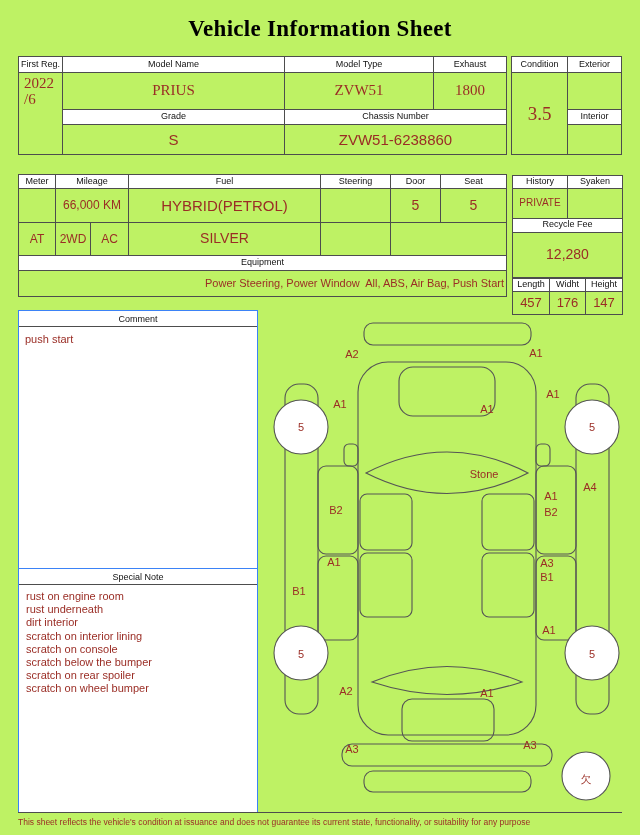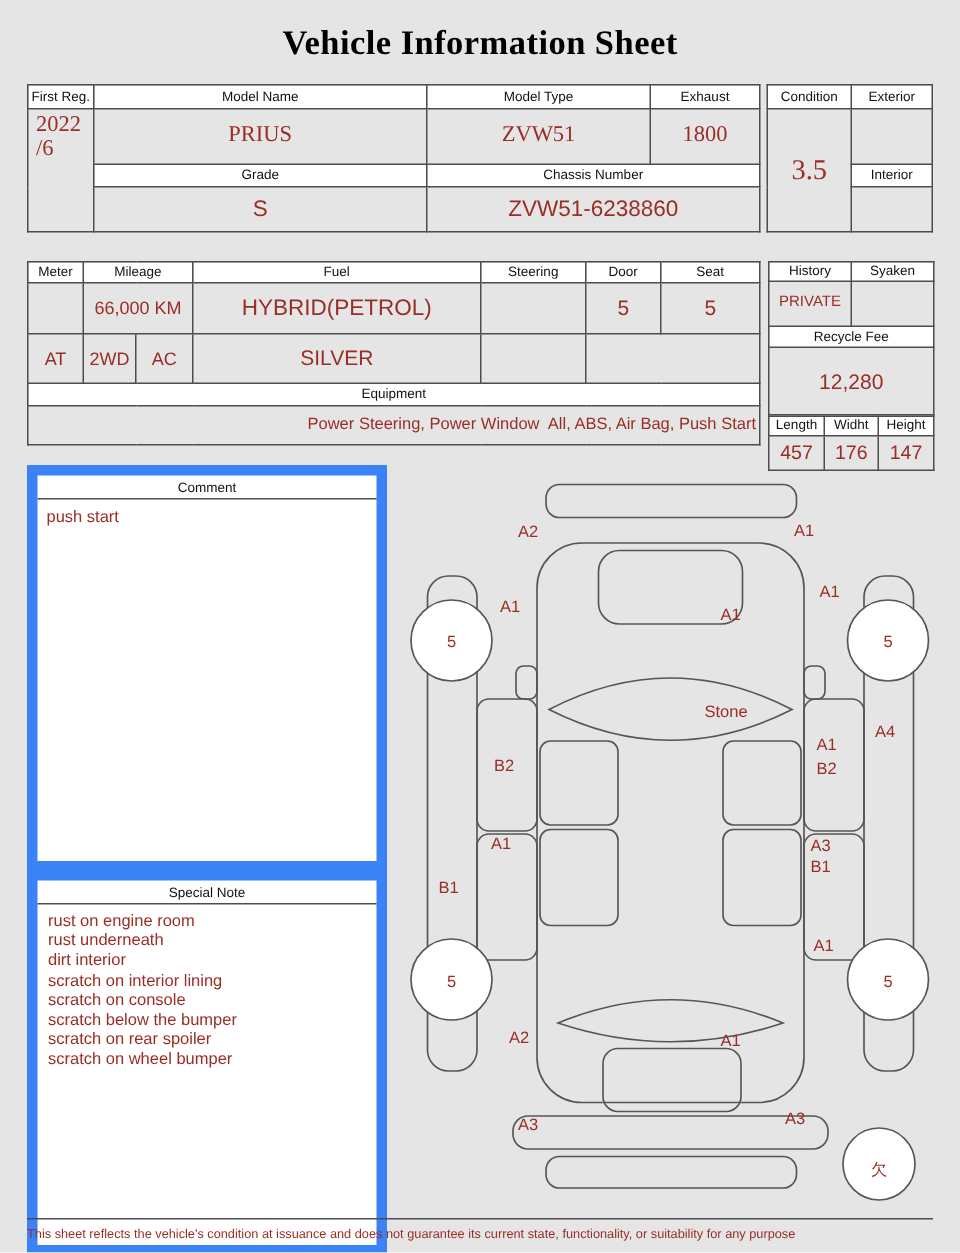--- a/index.html
+++ b/index.html
@@ -2,55 +2,55 @@
 <html style="--red: #9a2d25;"><head>
 <meta charset="utf-8">
 <style>
   * { box-sizing: border-box; margin: 0; padding: 0; }
   html, body { background: #ffffff; }
   body {
     width: 640px; height: 835px;
     font-family: "Liberation Sans", sans-serif;
     color: #111;
   }
-  .page { position: relative; width: 640px; height: 835px; padding: 0 18px; overflow: hidden; background: #e5e5e5; }
+  .page { position: relative; width: 640px; height: 835px; padding: 0 18px; overflow: hidden; background: #bef264; }
 
   .title {
     font-family: "Liberation Serif", serif;
     font-size: 23px; font-weight: bold; text-align: center;
     padding-top: 16px; letter-spacing: 0.3px; color: #000;
   }
 
   table { border-collapse: collapse; table-layout: fixed; }
   th, td {
     border: 1px solid #4d4d4d;
     font-weight: normal; text-align: center;
     overflow: hidden; line-height: 1.05; padding: 1px 2px;
   }
   th { font-size: 9px; color: #111; background: #fff; }
   td { color: var(--red, #9a2d25); }
 
   .row1 { display: flex; justify-content: space-between; margin-top: 14px; }
   .row2 { display: flex; justify-content: space-between; margin-top: 19px; height: 141px; }
   .t-main { width: 488px; }
   .t-side { width: 110px; }
-  .stack { display: flex; flex-direction: column; justify-content: flex-start; }
+  .stack { display: flex; flex-direction: column; justify-content: center; }
 
   .h13 { height: 13px; } .h14 { height: 14px; } .h15 { height: 15px; } .h16 { height: 16px; }
   .h22 { height: 23px; } .h27 { height: 37px; font-family: Liberation Serif, serif; } .h30 { height: 30px; } .h45 { height: 45px; }
 
   .fs10 { font-size: 10px; } .fs11 { font-size: 11px; } .fs12 { font-size: 12px; }
   .fs13 { font-size: 13px; } .fs14 { font-size: 14px; } .fs15 { font-size: 15px; }
   .fs19 { font-size: 19px; }
 
   .pre { white-space: pre-line; text-align: left; vertical-align: top; padding: 3px 0 0 5px; }
   .left { text-align: right; padding-left: 6px; white-space: pre-wrap; }
 
   .left-panel { position: absolute; left: 18px; top: 310px; width: 240px; }
-  .box { border: 7px solid #3b82f6; background: #fff; }
+  .box { border: 1px solid #3b82f6; background: #fff; }
   .box + .box { margin-top: -1px; }
   .box-header {
     font-size: 9px; text-align: center; color: #111;
     border-bottom: 1px solid #4d4d4d; padding: 3px 0 2px 0;
   }
   .comment-body { height: 241px; padding: 6px 6px; font-size: 11px; color: var(--red, #9a2d25); text-align: left; }
   .special-body { height: 227px; padding: 5px 7px; font-size: 11px; line-height: 1.2; color: var(--red, #9a2d25); text-align: left; }
 
   .diagram {
     position: absolute; left: 262px; top: 312px;

